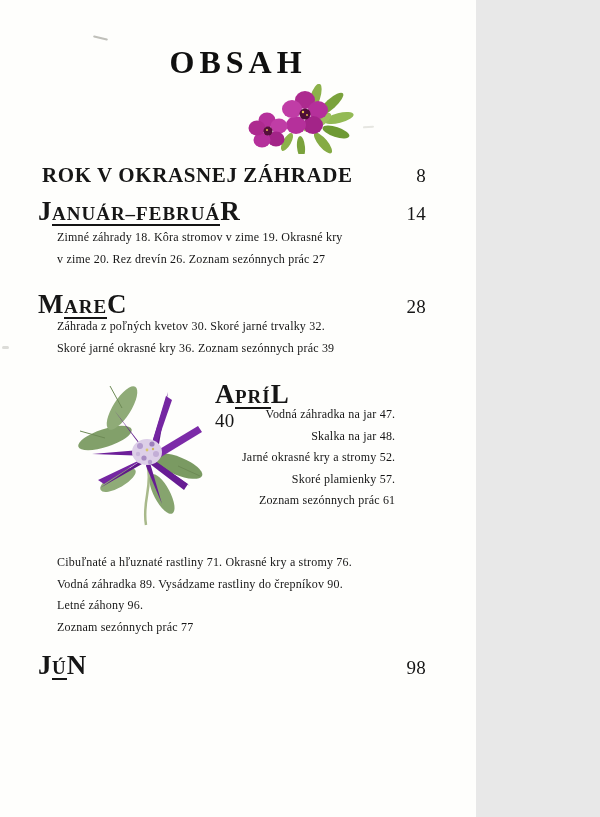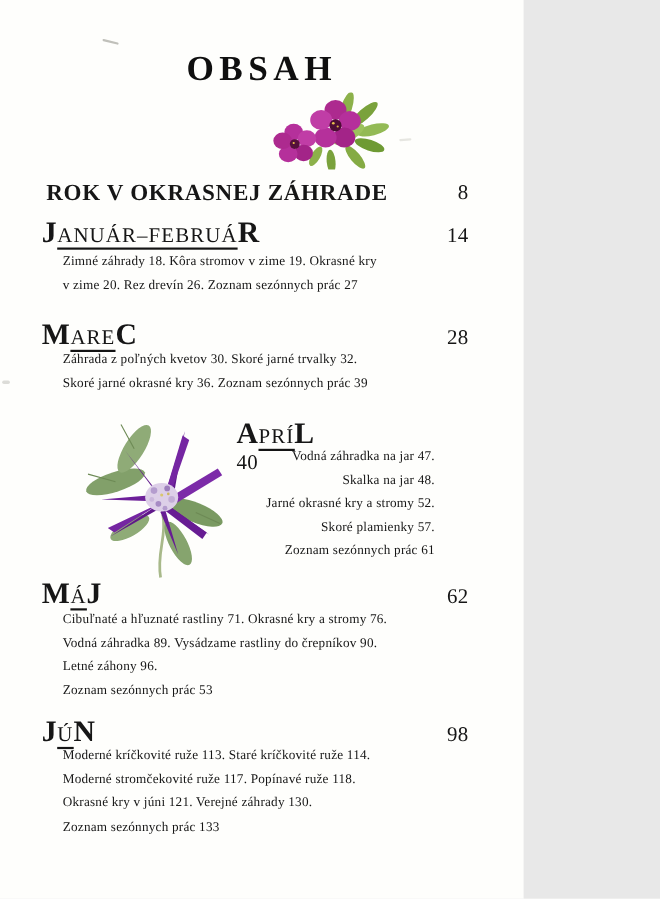--- a/index.html
+++ b/index.html
@@ -22,21 +22,21 @@
   .intro-label{font-size:21px;font-weight:bold;letter-spacing:0.6px;}
   .pagenum{font-size:19px;font-weight:normal;letter-spacing:0.3px;}
   .sec-head{
     position:absolute;left:38px;right:50px;
     display:flex;justify-content:space-between;align-items:baseline;
   }
   .sec-head.indented{left:215px;flex-direction:column;}
   .month{white-space:nowrap;}
   .month .big{font-size:27px;font-weight:bold;letter-spacing:0.5px;}
   .month .small{
-    font-size:19px;font-weight:normal;letter-spacing:1px;
+    font-size:19px;font-weight:bold;letter-spacing:1px;
     border-bottom:2px solid #141414;
   }
   .sec-body{position:absolute;left:57px;font-size:12px;line-height:21.5px;letter-spacing:0.2px;}
   .sec-body.indented{left:242px;text-align:right;}
   .sec-body div{white-space:nowrap;}
   .mark{position:absolute;background:#8d8d83;border-radius:2px;}
   #mark1{left:93px;top:37px;width:15px;height:2px;transform:rotate(14deg);opacity:.55;}
   #mark2{left:2px;top:346px;width:7px;height:3px;opacity:.3;}
   #mark3{left:363px;top:126px;width:11px;height:2px;transform:rotate(-4deg);opacity:.35;background:#b9b9b0;}
 </style>
@@ -149,39 +149,29 @@
     <span class="pagenum">40</span>
   </div>
   <div class="sec-body indented" style="top:404px">
     <div>Vodná záhradka na jar 47.</div>
     <div>Skalka na jar 48.</div>
     <div>Jarné okrasné kry a stromy 52.</div>
     <div>Skoré plamienky 57.</div>
     <div>Zoznam sezónnych prác 61</div>
   </div>
 
-  <div class="sec-head" style="top:524px">
-    <span class="month"><span class="big">M</span><span class="small">Á</span><span class="big">J</span></span>
-    <span class="pagenum">62</span>
-  </div>
   <div class="sec-body" style="top:552px">
     <div>Cibuľnaté a hľuznaté rastliny 71. Okrasné kry a stromy 76.</div>
     <div>Vodná záhradka 89. Vysádzame rastliny do črepníkov 90.</div>
     <div>Letné záhony 96.</div>
-    <div>Zoznam sezónnych prác 53</div>
+    <div>Zoznam sezónnych prác 77</div>
   </div>
 
   <div class="sec-head" style="top:650px">
     <span class="month"><span class="big">J</span><span class="small">Ú</span><span class="big">N</span></span>
     <span class="pagenum">98</span>
-  </div>
-  <div class="sec-body" style="top:676px">
-    <div>Moderné kríčkovité ruže 113. Staré kríčkovité ruže 114.</div>
-    <div>Moderné stromčekovité ruže 117. Popínavé ruže 118.</div>
-    <div>Okrasné kry v júni 121. Verejné záhrady 130.</div>
-    <div>Zoznam sezónnych prác 133</div>
   </div>
 
   <div class="mark" id="mark1"></div>
   <div class="mark" id="mark2"></div>
   <div class="mark" id="mark3"></div>
 
 </div>
 
 </body></html>

